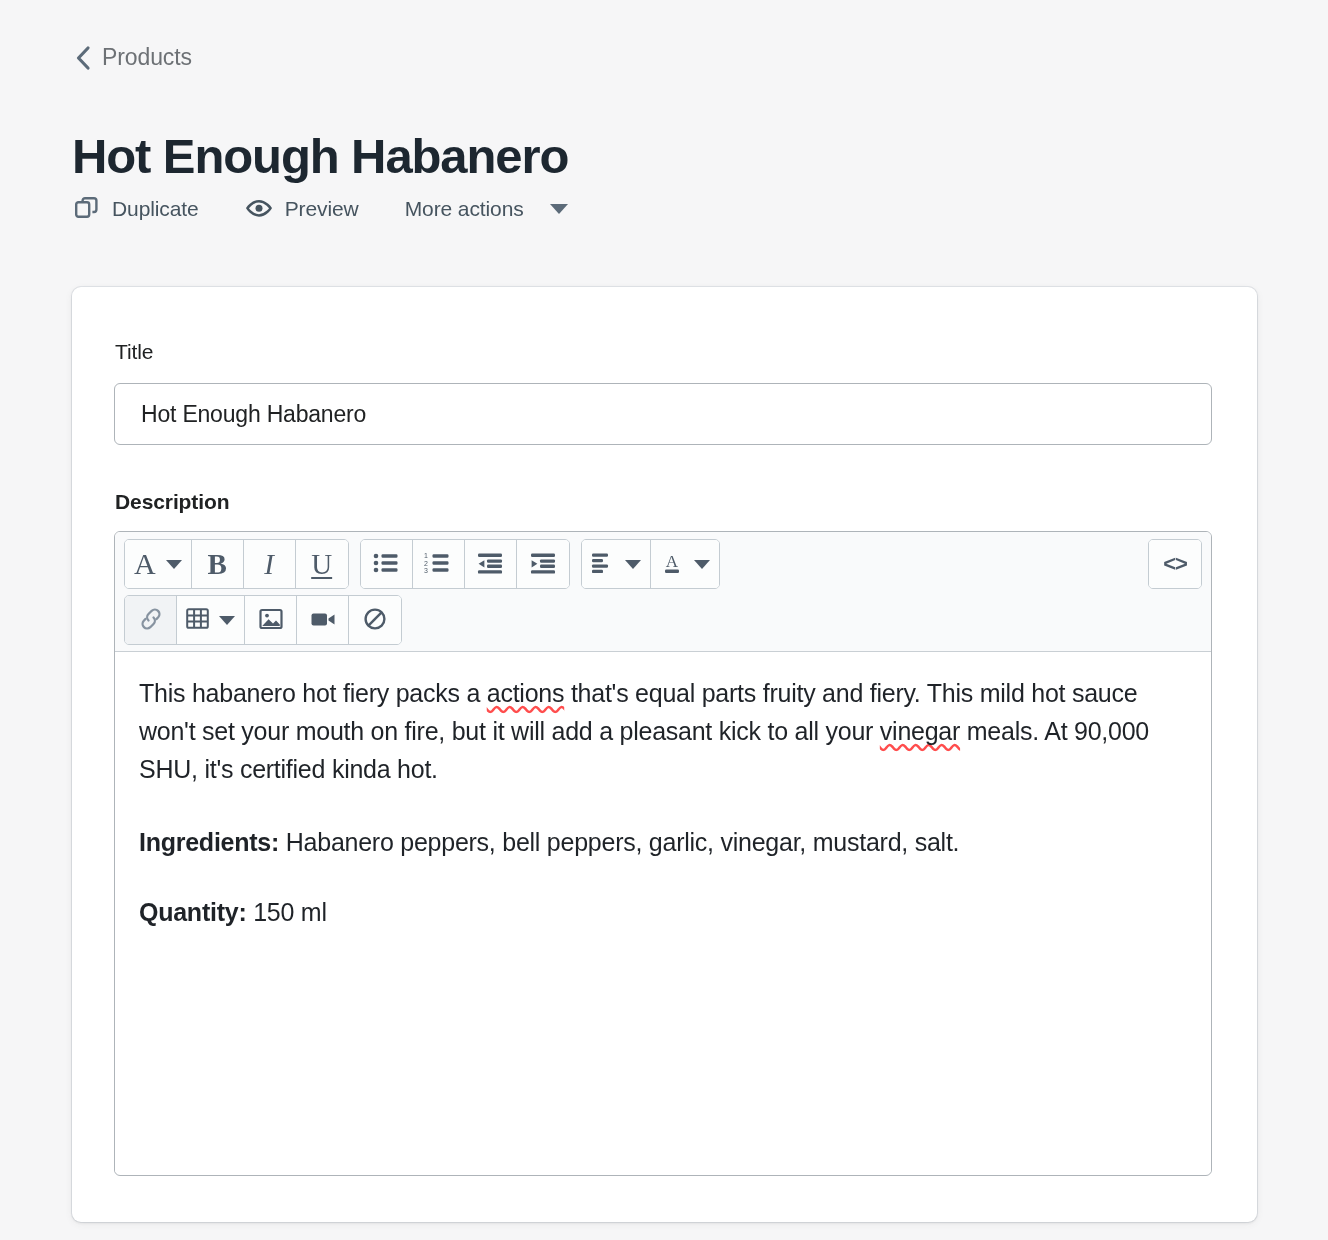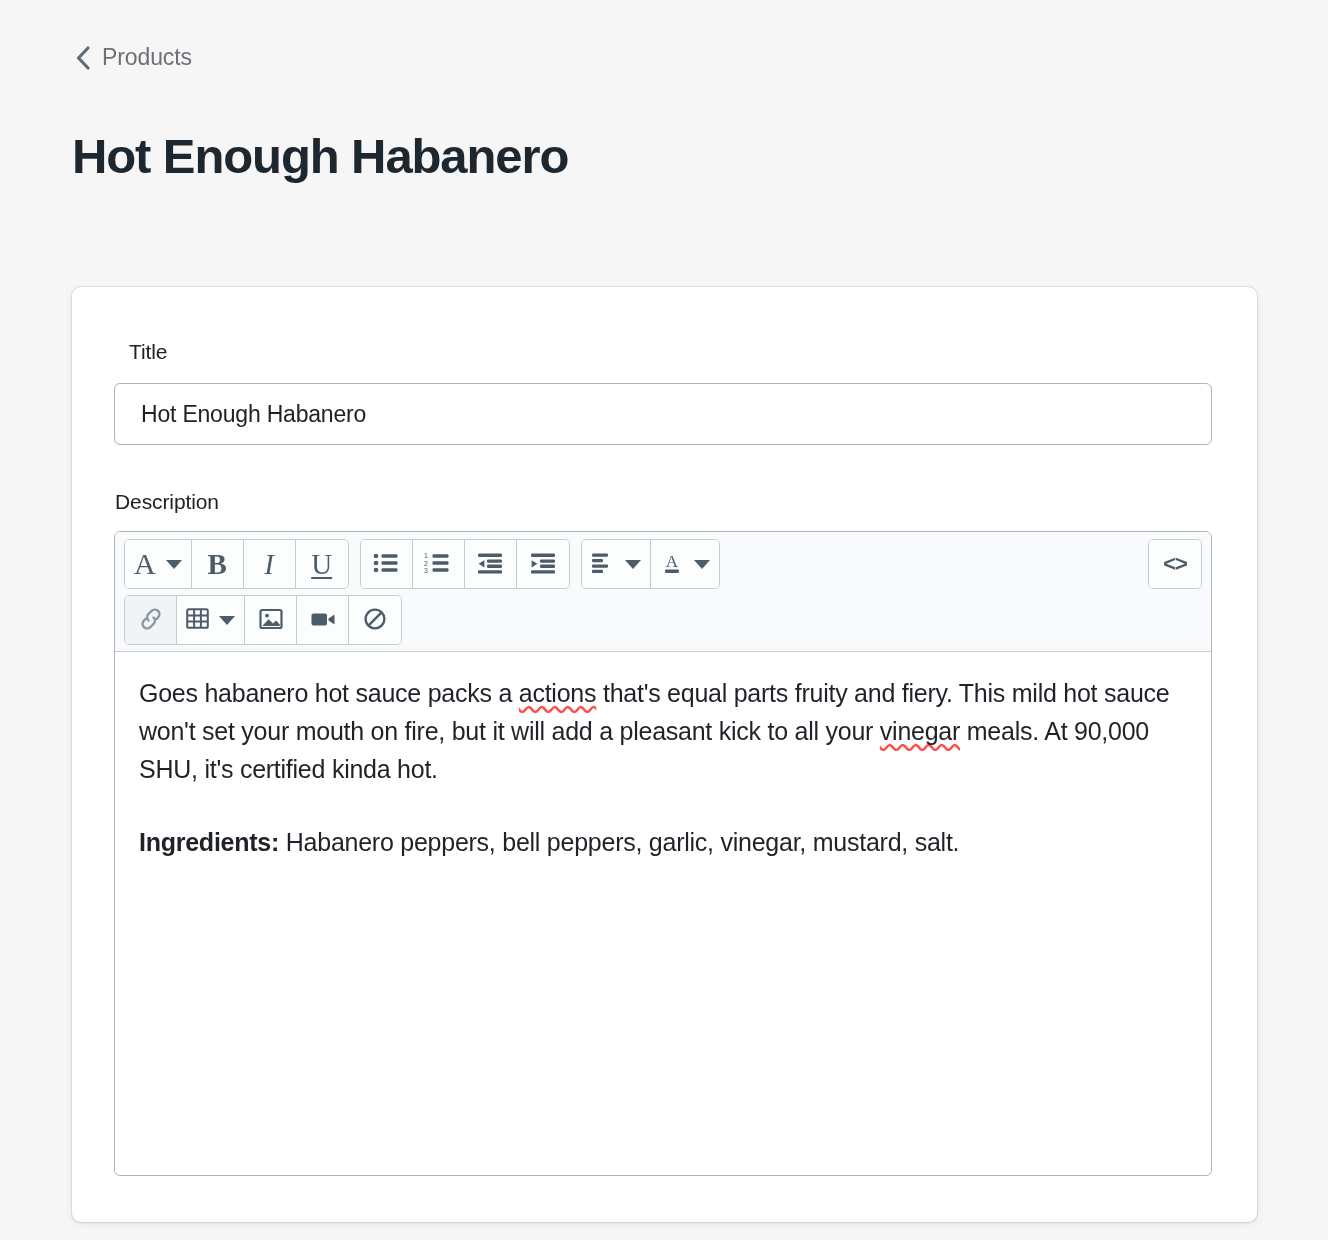--- a/index.html
+++ b/index.html
@@ -79,39 +79,39 @@
     border-radius: 9px;
     box-shadow: 0 0 0 1px rgba(6,44,82,0.08), 0 1px 3px rgba(64,66,69,0.12), 0 2px 9px rgba(64,66,69,0.06);
   }
 
   .field-label {
     font-size: 21px;
     color: #202223;
     letter-spacing: -0.1px;
   }
 
-  .title-label { position: absolute; left: 43px; top: 53px; margin-left: 14px; }
+  .title-label { position: absolute; left: 43px; top: 53px; }
 
   .title-input {
     position: absolute;
     left: 42px; top: 96px;
     width: 1098px;
     height: 62px;
     border: 1px solid #aeb4b9;
     border-radius: 6px;
     background: #fff;
     font-family: "Liberation Sans", sans-serif;
     font-size: 23px;
     color: #202223;
     padding: 0 26px;
     outline: none;
     letter-spacing: -0.2px;
   }
 
-  .desc-label { position: absolute; left: 43px; top: 203px; }
+  .desc-label { position: absolute; left: 43px; top: 203px; font-weight: bold; }
 
   
   .editor {
     position: absolute;
     left: 42px; top: 244px;
     width: 1098px;
     height: 645px;
     border: 1px solid #aeb4b9;
     border-radius: 6px;
     background: #fff;
@@ -229,20 +229,48 @@
     <span class="chev">
       <svg width="18" height="26" viewBox="0 0 18 26" aria-hidden="true">
         <path d="M14 3 L4.5 13 L14 23" fill="none" stroke="#5c6b79" stroke-width="3.2" stroke-linecap="round" stroke-linejoin="round"></path>
       </svg>
     </span>
     <span class="breadcrumb-label">Products</span>
   </div>
 
   <h1 class="page-title">Hot Enough Habanero</h1>
 
+  <div class="actions">
+
+    <div class="action">
+      <span class="ico">
+        <svg width="26" height="26" viewBox="0 0 26 26" aria-hidden="true">
+          <rect x="2.2" y="6.2" width="13" height="14.6" rx="2.2" fill="none" stroke="#5c6b79" stroke-width="2.4"></rect>
+          <path d="M8.6 6.2 V4.6 a2.4 2.4 0 0 1 2.4-2.4 h9 a2.4 2.4 0 0 1 2.4 2.4 v9 a2.4 2.4 0 0 1 -2.4 2.4 h-1.6" fill="none" stroke="#5c6b79" stroke-width="2.4" stroke-linejoin="round"></path>
+        </svg>
+      </span>
+      <span>Duplicate</span>
+    </div>
+
+    <div class="action">
+      <span class="ico">
+        <svg width="28" height="26" viewBox="0 0 28 26" aria-hidden="true">
+          <path d="M14 5.2 C21 5.2 25.6 12.2 25.6 12.2 C25.6 12.2 21 19.4 14 19.4 C7 19.4 2.4 12.2 2.4 12.2 C2.4 12.2 7 5.2 14 5.2 Z" fill="none" stroke="#46545f" stroke-width="2.5" stroke-linejoin="round"></path>
+          <circle cx="14" cy="12.3" r="3.5" fill="#46545f"></circle>
+        </svg>
+      </span>
+      <span>Preview</span>
+    </div>
+
+    <div class="action">
+      <span>More actions</span>
+      <span class="caret-down"></span>
+    </div>
+
+  </div>
 
   <div class="card">
 
     <div class="field-label title-label">Title</div>
     <input class="title-input" type="text" value="Hot Enough Habanero" style="">
 
     <div class="field-label desc-label">Description</div>
 
     <div class="editor">
 
@@ -396,25 +424,26 @@
                 </svg>
               </span>
             </button>
           </div>
 
         </div>
 
       </div>
 
       <div class="editor-body">
-        <p class="lead"><span>Goes habanero hot sauce packs a </span><span class="spell">actions</span><span> that's equal parts fruity and fiery. This mild hot sauce won't set your mouth on fire, but it will add a pleasant kick to all your </span><span class="spell">vinegar</span><span> meals. At 90,000 SHU, it's certified kinda hot.</span></p>
+        <p class="lead"><span>This habanero hot fiery packs a </span><span class="spell">actions</span><span> that's equal parts fruity and fiery. This mild hot sauce won't set your mouth on fire, but it will add a pleasant kick to all your </span><span class="spell">vinegar</span><span> meals. At 90,000 SHU, it's certified kinda hot.</span></p>
 
         <p><b>Ingredients:</b><span> Habanero peppers, bell peppers, garlic, vinegar, mustard, salt.</span></p>
 
 
+        <p><b>Quantity:</b><span> 150 ml</span></p>
 
       </div>
 
     </div>
 
   </div>
 
 </div>
 
 </body></html>

